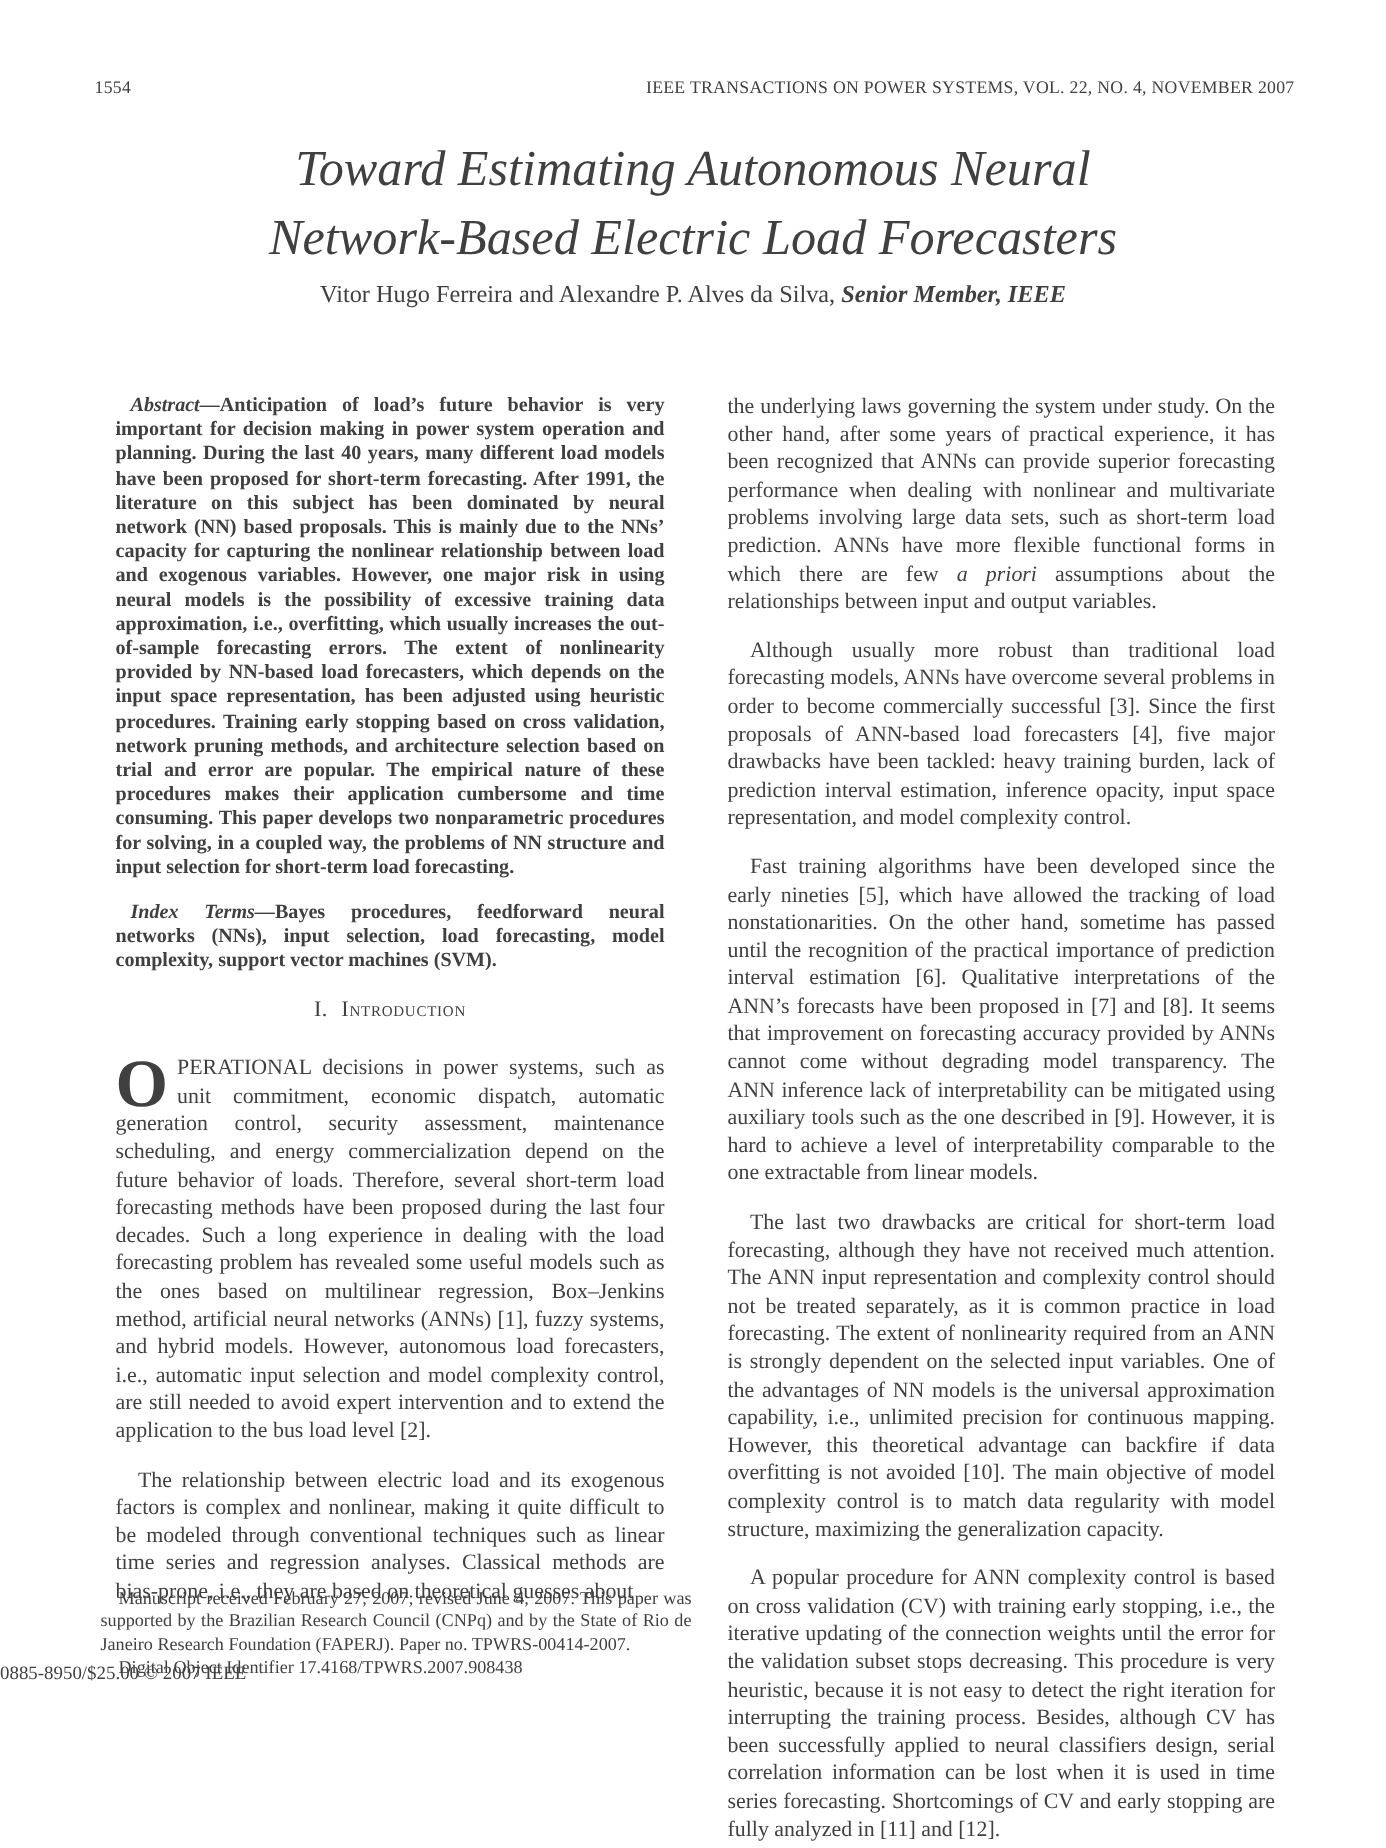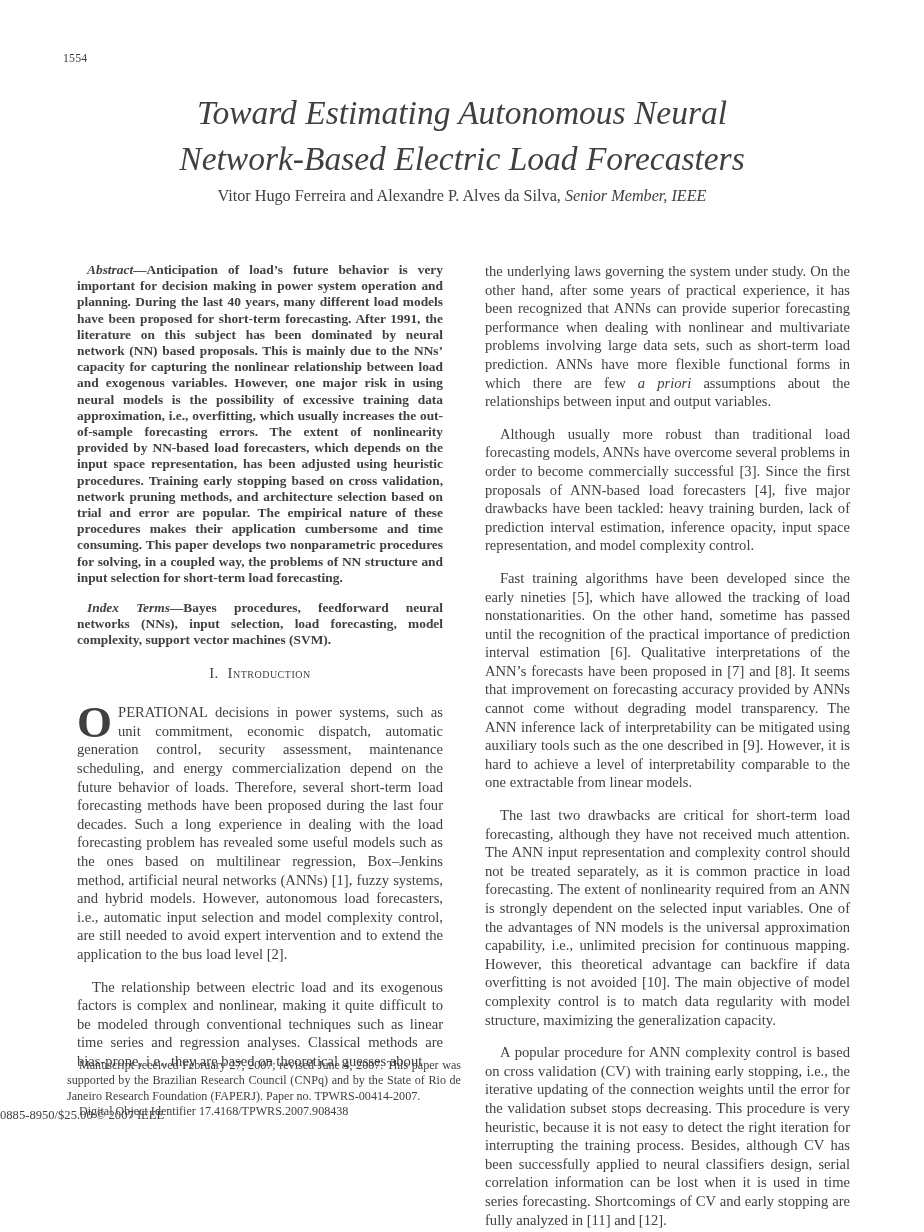--- a/index.html
+++ b/index.html
@@ -40,21 +40,21 @@
     font-style: italic;
   }
   .byline {
     position: absolute;
     top: 187px;
     left: 0;
     width: 100%;
     text-align: center;
     font-size: 16.2px;
   }
-  .byline .membership { font-style: italic; }
+  .byline .membership { font-style: italic; font-weight: bold; }
 
   .col {
     position: absolute;
     top: 248px;
     font-size: 14.6px;
     line-height: 18.6px;
     text-align: justify;
   }
   .col p { margin: 14px; hyphens: auto; -webkit-hyphens: auto; }
   .col-left  { left: 63px;  width: 394px; }
@@ -108,20 +108,21 @@
     font-size: 12.6px;
   }
 </style>
 </head>
 <body>
 
 <div class="page">
 
   <div class="running-head">
     <span>1554</span>
+    <span>IEEE TRANSACTIONS ON POWER SYSTEMS, VOL. 22, NO. 4, NOVEMBER 2007</span>
   </div>
 
   <h1 class="paper-title">
     <span>Toward Estimating Autonomous Neural</span><br>
     <span>Network-Based Electric Load Forecasters</span>
   </h1>
 
   <div class="byline">
     <span>Vitor Hugo Ferreira and  Alexandre P. Alves da Silva, </span><span class="membership">Senior Member, IEEE</span>
   </div>

